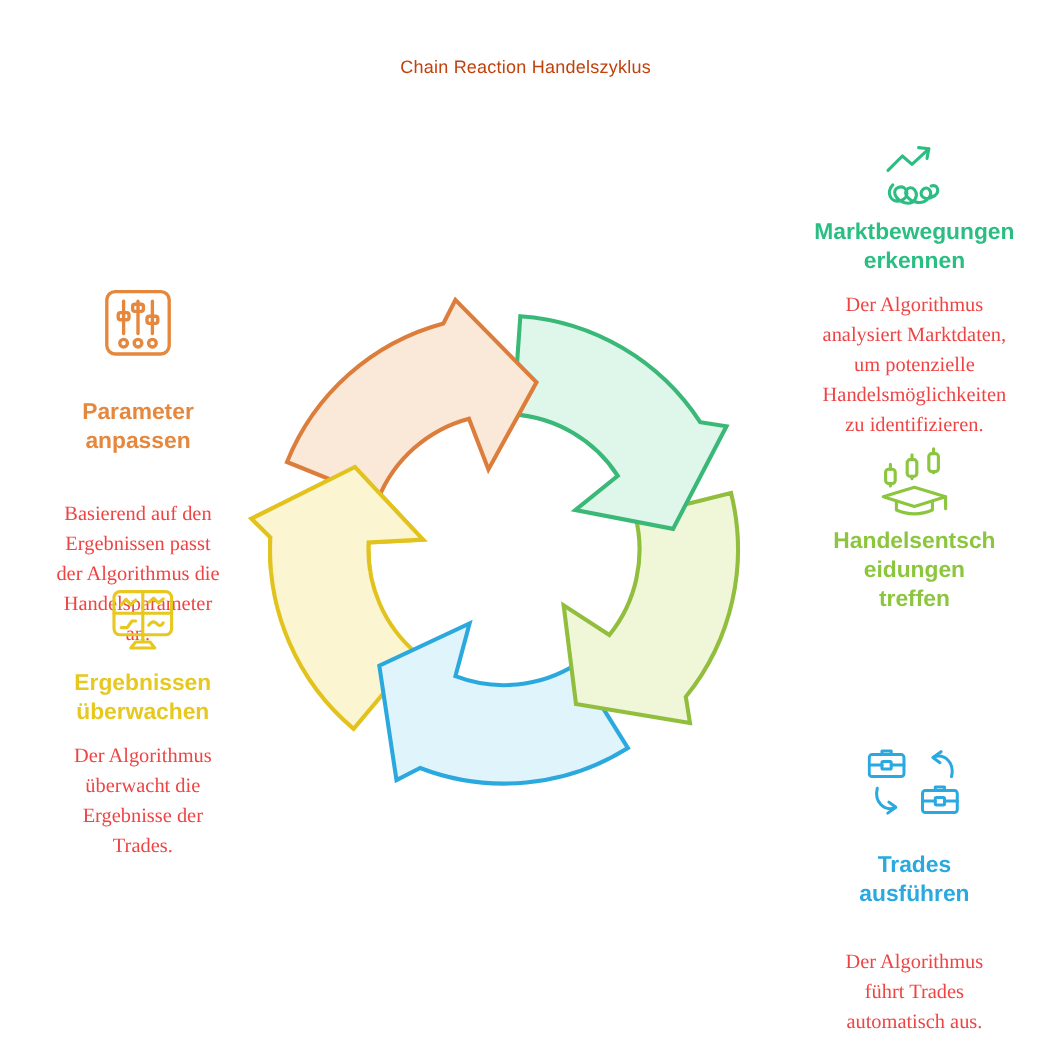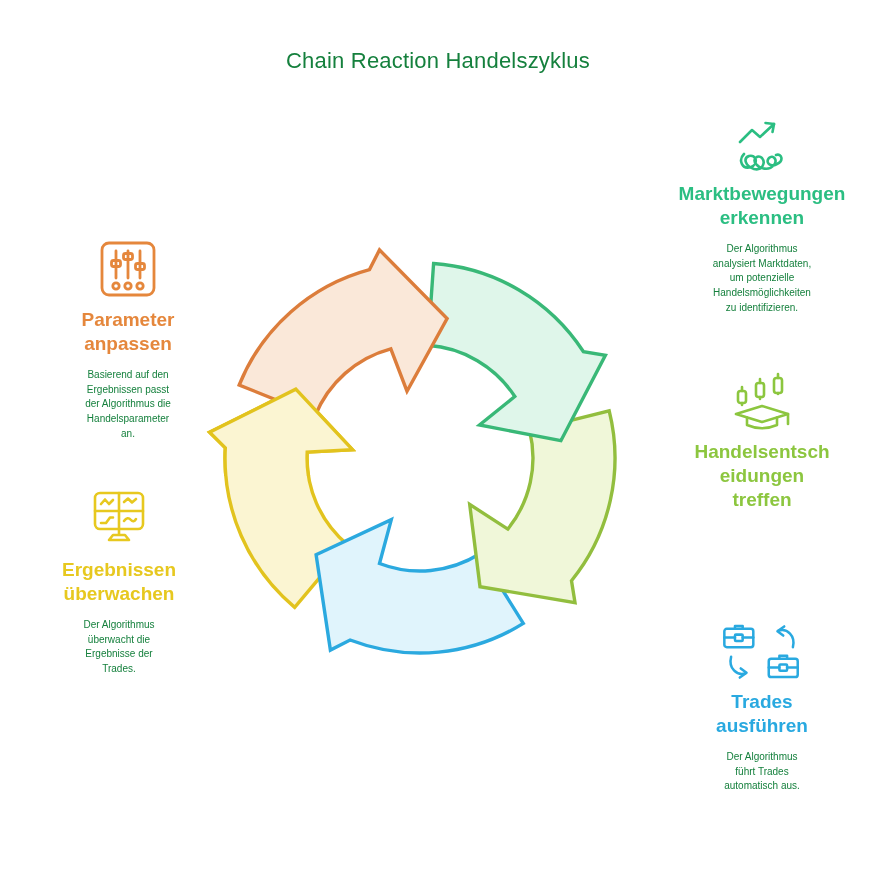--- a/index.html
+++ b/index.html
@@ -1,27 +1,27 @@
 <!DOCTYPE html>
 <html><head>
 <meta charset="utf-8">
 <style>
   html,body{margin:0;padding:0;background:#ffffff;}
   body{width:876px;height:877px;position:relative;overflow:hidden;
        font-family:"Liberation Sans",sans-serif;-webkit-font-smoothing:antialiased;}
   .page-title{position:absolute;top:48px;left:0;width:876px;text-align:center;
-       font-size:22px;font-weight:400;color:#15803d;letter-spacing:.2px;}
+       font-size:15px;font-weight:400;color:#c2410c;letter-spacing:.2px;}
   .block{position:absolute;display:flex;flex-direction:column;align-items:center;text-align:center;}
   .block .icon{line-height:0;}
   .block h2{font-size:19px;line-height:1.26;font-weight:700;margin:10px 0 0;white-space:pre-line;}
-  .block p{font-size:10px;line-height:1.47;color:#15803d;margin:12px 0 0;white-space:pre-line;}
+  .block p{font-size:17px;line-height:1.47;color:#ef4444;margin:12px 0 0;white-space:pre-line;font-family:Liberation Serif, serif;}
   #sec-detect  {left:664px;top:120px;width:196px;}
   #sec-decide  {left:664px;top:370px;width:196px;justify-content:flex-end;}
-  #sec-execute {left:664px;top:624px;width:196px;}
-  #sec-adjust  {left:43px; top:240px;width:170px;}
+  #sec-execute {left:664px;top:624px;width:196px;gap:20px;}
+  #sec-adjust  {left:30px; top:240px;width:170px;gap:24px;}
   #sec-monitor {left:34px; top:490px;width:170px;}
   .cycle-svg{position:absolute;left:180px;top:218px;}
   .icon svg{stroke:currentColor;fill:none;stroke-width:2.6;stroke-linecap:round;stroke-linejoin:round;}
 </style>
 </head>
 <body>
 
 <div class="page-title">Chain Reaction Handelszyklus</div>
 
 <svg id="cycle" class="cycle-svg" width="480" height="480" viewBox="0 0 480 480">

